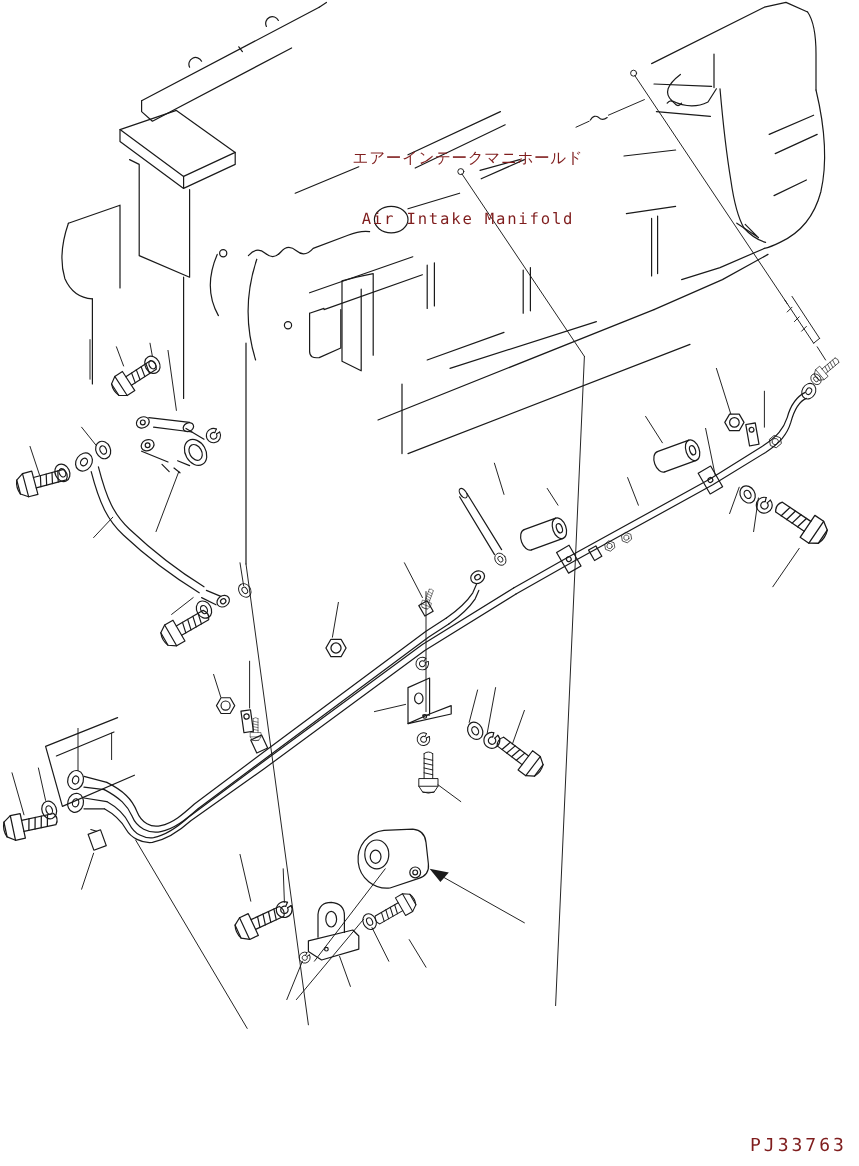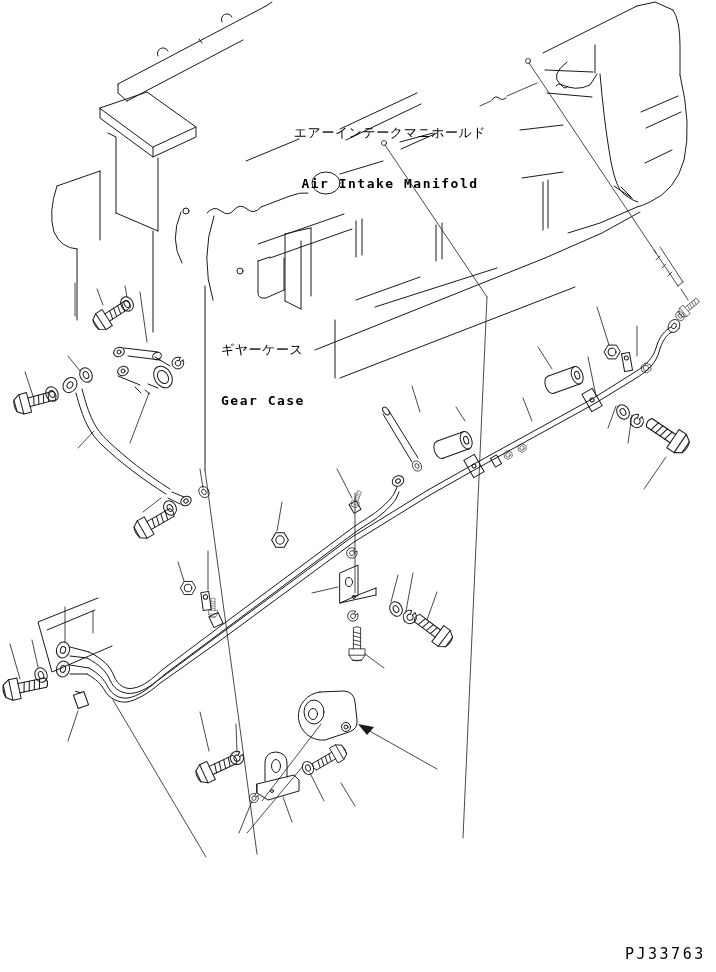--- a/index.html
+++ b/index.html
@@ -1,23 +1,23 @@
 <!DOCTYPE html>
 <html><head>
 <meta charset="utf-8">
 <style>
   html,body{margin:0;padding:0;background:#e8e8e8;}
   #stage{
     position:relative;width:716px;height:972px;background:#ffffff;
-    font-family:"DejaVu Sans Mono", monospace;color:#000000;overflow:hidden;
+    font-family:"DejaVu Sans Mono", monospace;color:#7f1d1d;overflow:hidden;
   }
   #stage svg{position:absolute;left:0;top:0;}
   .callout{position:absolute;white-space:pre;line-height:17px;font-size:13px;}
   .callout .jp{letter-spacing:0.5px;}
-  .callout .en{letter-spacing:1.5px;font-weight:bold;}
+  .callout .en{letter-spacing:1.5px;}
   #lbl-air{left:287px;top:90px;width:206px;text-align:center;}
   #lbl-gear{left:221px;top:307px;}
   #lbl-fig{left:389px;top:763px;}
   #lbl-num{position:absolute;left:625px;top:945px;font-size:15px;letter-spacing:2.5px;}
   .ink{stroke:#1a1a1a;fill:none;stroke-width:1;stroke-linecap:round;stroke-linejoin:round;}
   .thin{stroke:#1a1a1a;fill:none;stroke-width:0.8;stroke-linecap:round;}
   .solid{fill:#1a1a1a;stroke:none;}
 </style>
 </head>
 <body>
@@ -286,21 +286,17 @@
     <path d="M200,712 L209,751 M236,724 L237,752 M310,773 L324,801 M341,783 L355,806 M283,797 L292,822 M252,801 L239,833"></path>
     <path d="M480,106 L491,101 M507,96 L537,83"></path>
   </g>
 </svg>
 
 <div class="callout" id="lbl-air">
   <div class="jp">エアーインテークマニホールド</div>
   <div class="en">Air Intake Manifold</div>
 </div>
 
-<div class="callout" id="lbl-gear">
-  <div class="jp">ギヤーケース</div>
-  <div class="en">Gear Case</div>
+
+
+<div id="lbl-num">PJ33763</div>
+
 </div>
 
-
-<div id="lbl-num">PJ33763</div>
-
-</div>
-
 </body></html>

